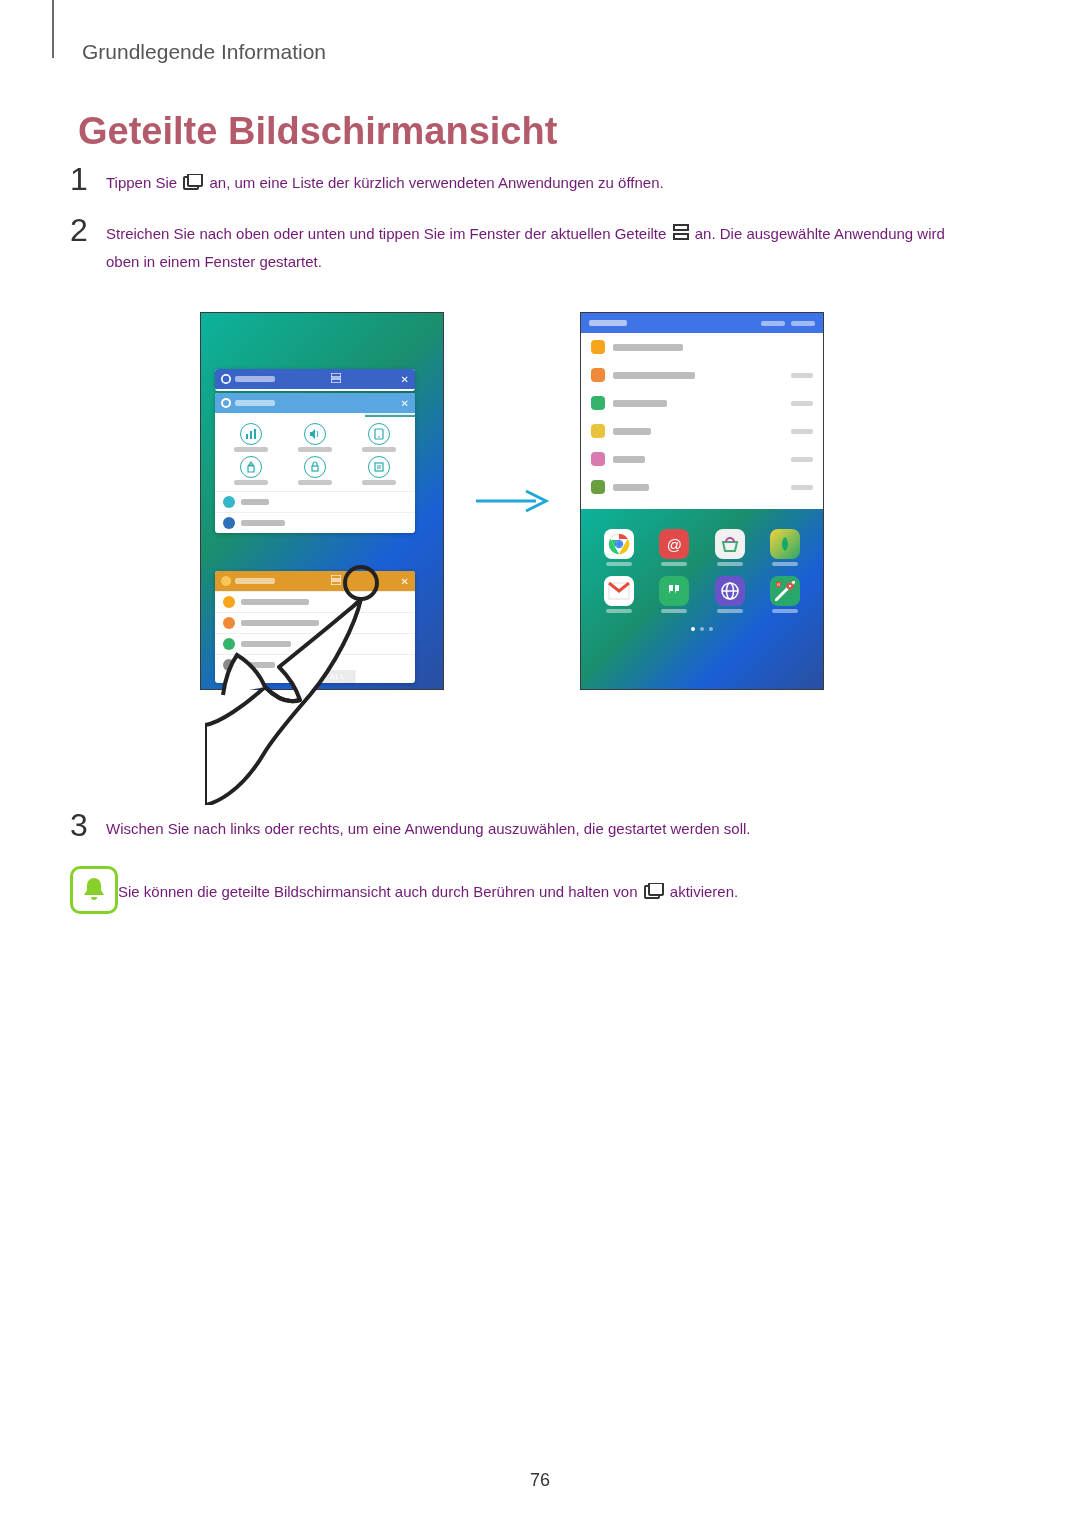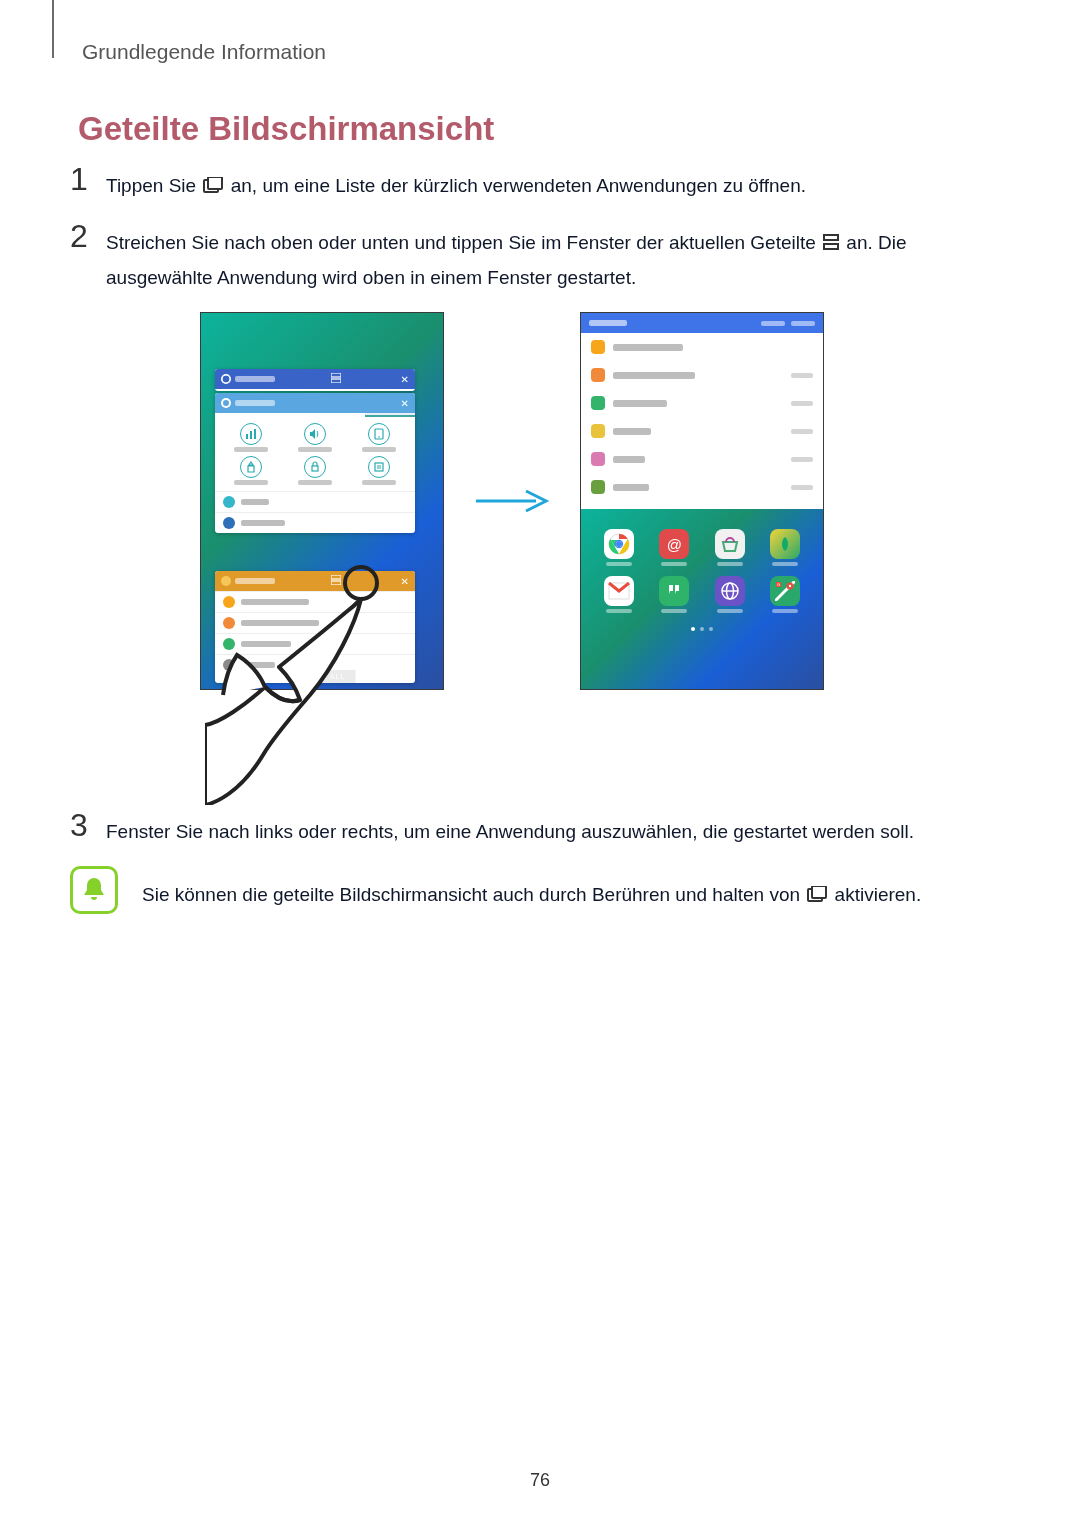--- a/index.html
+++ b/index.html
@@ -22,21 +22,21 @@
     position: absolute;
     left: 82px;
     top: 40px;
     font-size: 21px;
     color: #555;
   }
   .heading {
     position: absolute;
     left: 78px;
     top: 110px;
-    font-size: 33px;
+    font-size: 38px;
     font-weight: bold;
     color: #b35a6b;
   }
   .steps {
     position: absolute;
     left: 70px;
     top: 165px;
     width: 910px;
   }
   .step {
@@ -45,22 +45,22 @@
     margin-bottom: 18px;
   }
   .step-num {
     font-size: 32px;
     color: #333;
     width: 36px;
     line-height: 1;
     margin-top: -2px;
   }
   .step-text {
-    font-size: 19px;
-    color: #0f172a;
+    font-size: 15px;
+    color: #701a75;
     line-height: 1.8;
     flex: 1;
     padding-top: 4px;
   }
   .inline-icon {
     display: inline-block;
     vertical-align: middle;
     margin: 0 2px;
   }
   .figure-row {
@@ -176,21 +176,21 @@
   .dots { display:flex; gap:5px; justify-content:center; margin-top:6px; }
   .dots span { width:4px; height:4px; border-radius:50%; background:rgba(255,255,255,0.5); }
   .dots span:first-child { background:#fff; }
   
   .step3 {
     position:absolute; left:70px; top:811px; width:910px;
     display:flex; align-items:flex-start;
   }
   .note {
     position:absolute; left:70px; top:866px; width:910px;
-    display:flex; align-items:flex-start; gap:24px;
+    display:flex; align-items:flex-start; 
   }
   .note-icon {
     width:48px; height:48px; border:3px solid #86d02a; border-radius:10px;
     display:flex; align-items:center; justify-content:center;
   }
   .page-num {
     position:absolute; left:0; right:0; bottom:36px; text-align:center;
     font-size:18px; color:#333;
   }
 </style>
@@ -501,21 +501,21 @@
 <svg class="hand" width="230" height="250" viewBox="0 0 230 250">
   <circle cx="156" cy="28" r="16" fill="none" stroke="#222" stroke-width="4"></circle>
   <path d="M156 44 C150 70 130 110 105 140 C88 160 70 180 58 200 C35 238 10 248 0 250 L0 250 L0 170 C15 168 40 150 60 132 C68 140 80 150 95 145 C90 130 82 120 74 112 C95 95 120 75 140 58 C148 52 152 48 156 44 Z" fill="#fff" stroke="#222" stroke-width="4" stroke-linejoin="round"></path>
   <path d="M60 132 C55 120 45 108 32 100 C25 110 20 125 18 140" fill="#fff" stroke="#222" stroke-width="4"></path>
   <path d="M60 132 C68 140 80 150 95 145" fill="none" stroke="#222" stroke-width="4"></path>
   <path d="M0 250 L0 170" stroke="none"></path>
 </svg>
 
 <div class="step3">
   <div class="step-num">3</div>
-  <div class="step-text">Fenster Sie nach links oder rechts, um eine Anwendung auszuwählen, die gestartet werden soll.</div>
+  <div class="step-text">Wischen Sie nach links oder rechts, um eine Anwendung auszuwählen, die gestartet werden soll.</div>
 </div>
 
 <div class="note">
   <div class="note-icon">
     <svg width="30" height="30" viewBox="0 0 30 30">
         <path d="M15 3a7 7 0 00-7 7v5l-3 5h20l-3-5v-5a7 7 0 00-7-7z M12 22a3 3 0 006 0" fill="#86d02a"></path>
       </svg>
   </div>
   <div class="step-text" style="padding-top:12px">
     <span>Sie können die geteilte Bildschirmansicht auch durch Berühren und halten von </span>

